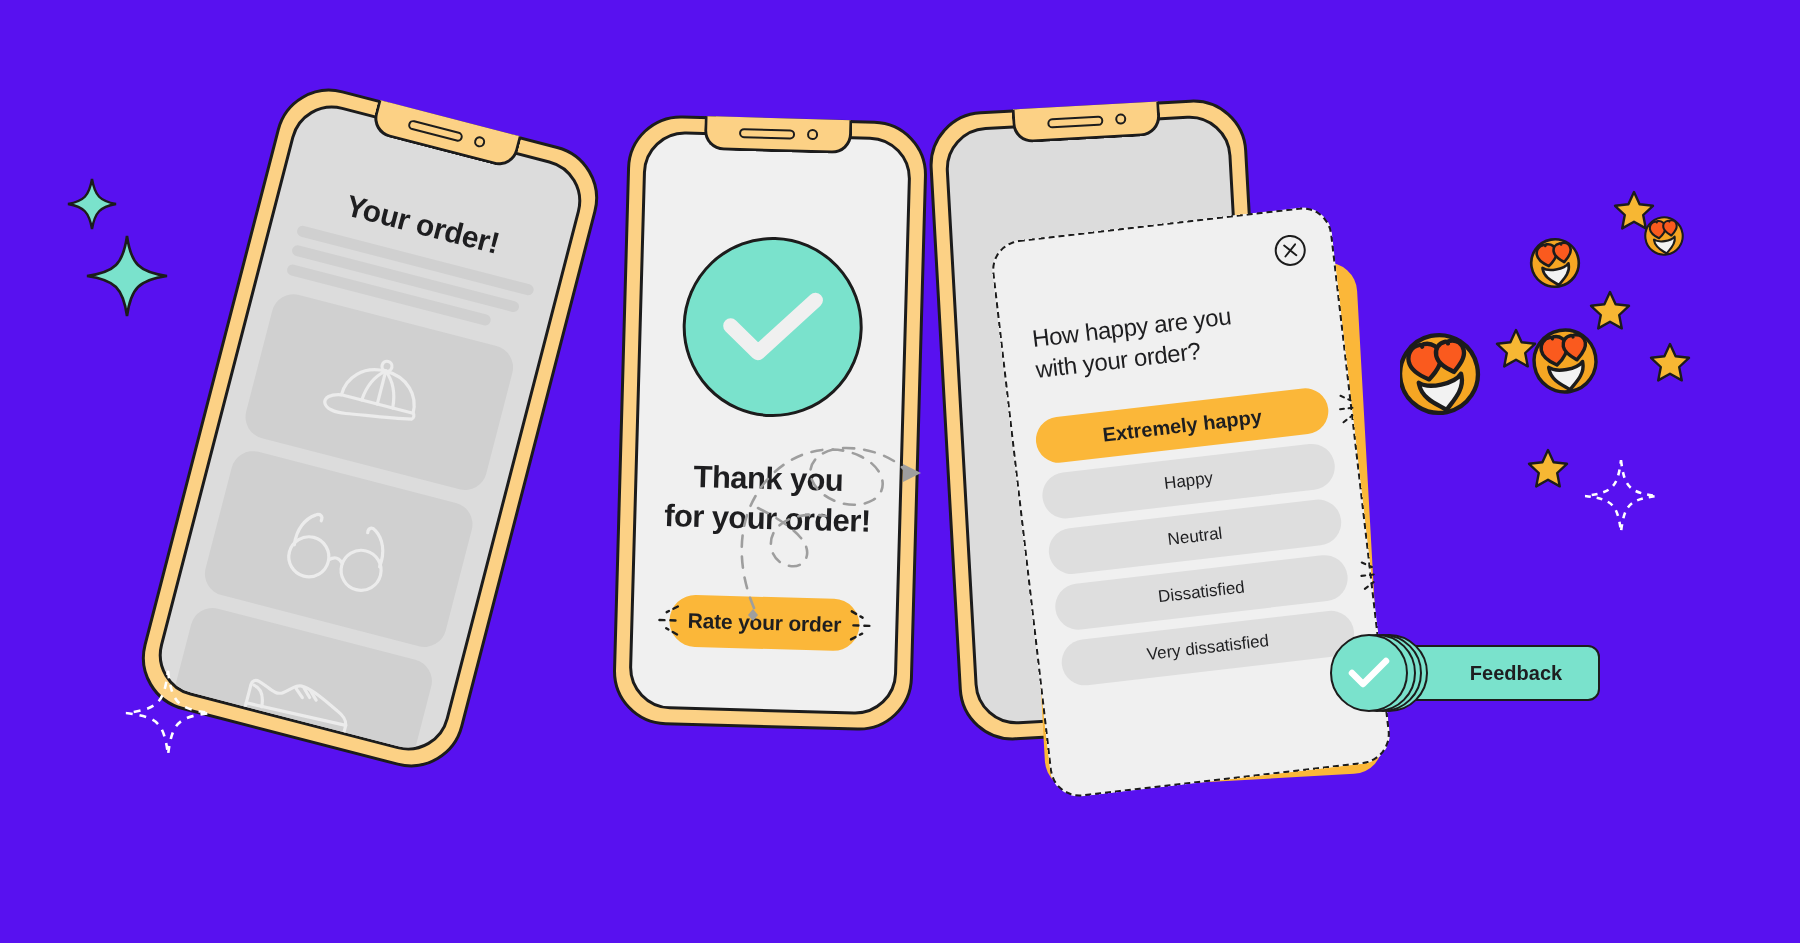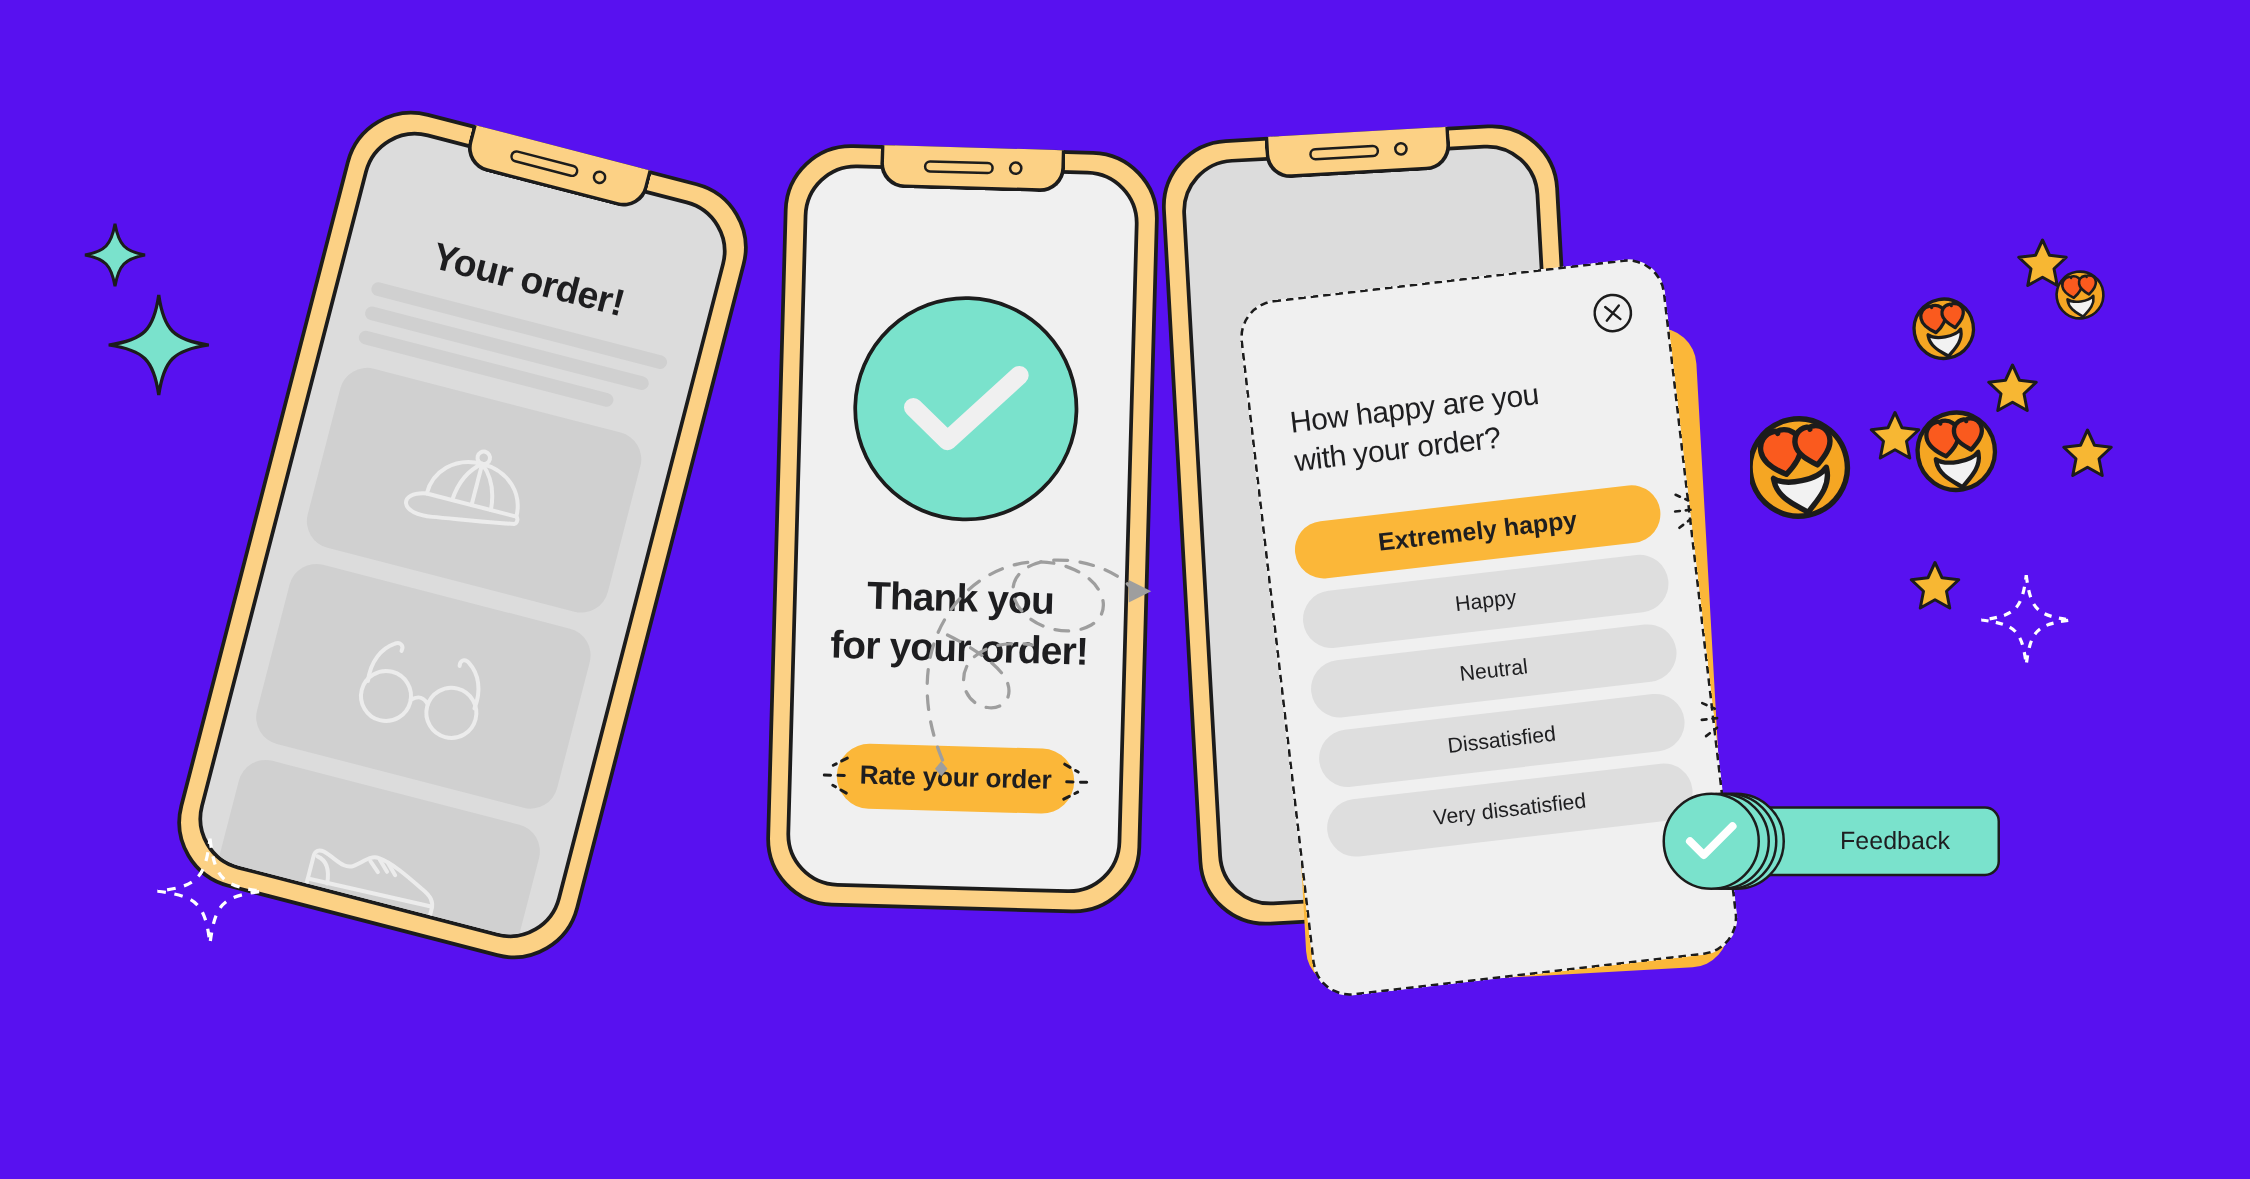--- a/index.html
+++ b/index.html
@@ -238,21 +238,21 @@
     position: absolute;
     left: 48px; top: 11px;
     width: 222px; height: 56px;
     background: #7AE2CC;
     border: 2.5px solid #1C1C1C;
     border-radius: 12px;
     display: flex; align-items: center; justify-content: center;
     font-size: 20px;
     color: #1E1E20;
   }
-  .fb-pill span { margin-left: 54px; }
+  .fb-pill span { margin-left: 54px; font-weight: bold; }
   .fb-coin {
     position: absolute;
     left: 0; top: 0;
     width: 78px; height: 78px;
     border-radius: 50%;
     background: #7AE2CC;
     border: 2.5px solid #1C1C1C;
     display: flex; align-items: center; justify-content: center;
     z-index: 3;
   }

